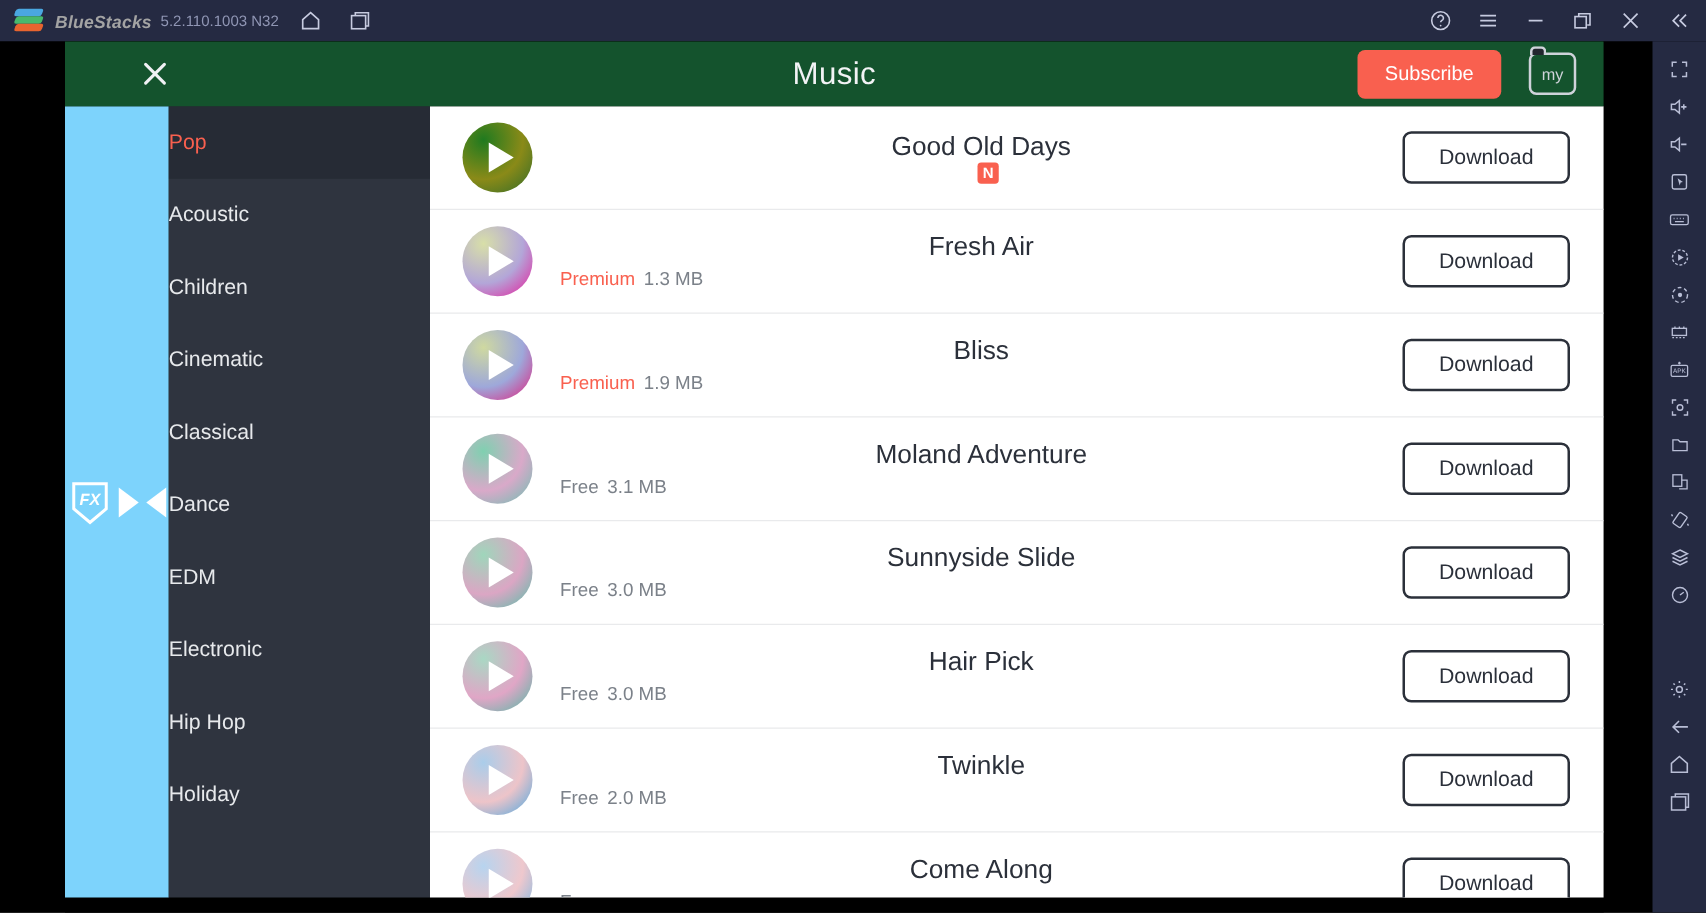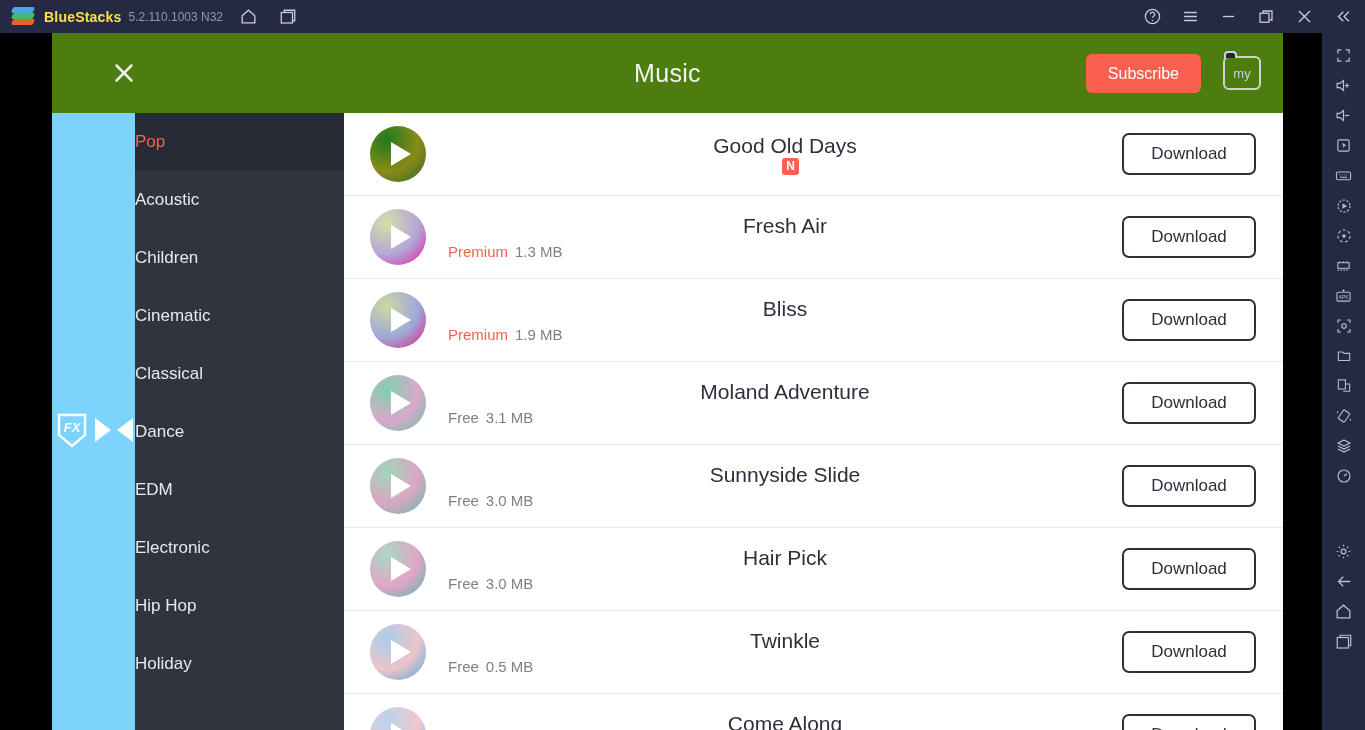--- a/index.html
+++ b/index.html
@@ -6,37 +6,37 @@
   body{width:1365px;height:730px;overflow:hidden;font-family:"Liberation Sans",sans-serif;}
   #app{position:relative;width:1365px;height:730px;background:#000;}
 
   
   .titlebar{position:absolute;left:0;top:0;width:1365px;height:33px;background:#252a42;display:flex;align-items:center;}
   .bs-logo{width:22px;height:20px;margin-left:12px;position:relative;}
   .bs-logo i{position:absolute;left:0;display:block;width:22px;height:6px;border-radius:2px;transform:skewX(-20deg);}
   .bs-logo i.a{top:0;background:#4aa7e0;}
   .bs-logo i.b{top:6px;background:#47b96d;}
   .bs-logo i.c{top:12px;background:#e8642f;}
-  .bs-name{color:#fde047;font-size:14px;font-weight:bold;margin-left:10px;letter-spacing:.2px;}
+  .bs-name{color:#a3a3a3;font-size:14px;font-weight:bold;margin-left:10px;letter-spacing:.2px;font-style:italic;}
   .bs-ver{color:#9096b4;font-size:12px;margin-left:7px;}
   .tb-ico{width:30px;height:30px;margin-left:10px;display:flex;align-items:center;justify-content:center;}
   .tb-right{margin-left:auto;display:flex;align-items:center;padding-right:6px;}
   .tb-right .tb-ico{margin-left:4px;width:34px;}
   svg{display:block;}
 
   
   .rail{position:absolute;right:0;top:33px;width:43px;height:697px;background:#252a42;
         display:flex;flex-direction:column;align-items:center;padding-top:8px;box-sizing:border-box;}
   .rail .r-ico{width:34px;height:29px;display:flex;align-items:center;justify-content:center;margin-bottom:1px;}
   .rail .gap{height:46px;}
 
   
   .screen{position:absolute;left:52px;top:33px;width:1231px;height:697px;background:#000;overflow:hidden;}
 
-  .appheader{position:relative;height:80px;background:#4d7c0f;display:flex;align-items:center;padding-left:40px;}
+  .appheader{position:relative;height:52px;background:#14532d;display:flex;align-items:center;padding-left:40px;}
   .close-x{width:64px;height:64px;display:flex;align-items:center;justify-content:center;}
   .apptitle{position:absolute;left:0;right:0;text-align:center;color:#f2f3f5;font-size:25px;letter-spacing:.3px;pointer-events:none;}
   .hdr-right{margin-left:auto;display:flex;align-items:center;padding-right:22px;z-index:2;}
   .subscribe{background:#f9604f;color:#fff;font-size:16px;border:none;border-radius:6px;
              padding:0 22px;height:39px;line-height:39px;cursor:pointer;font-family:inherit;}
   .myfolder{width:34px;height:30px;margin-left:22px;border:2px solid #cfd3da;border-radius:6px;
             position:relative;display:flex;align-items:center;justify-content:center;text-align:right;}
   .myfolder:before{content:"";position:absolute;top:-7px;left:-1px;width:13px;height:7px;
             border:2px solid #cfd3da;border-bottom:none;border-radius:4px 4px 0 0;box-sizing:border-box;background:#22262e;}
   .myfolder span{color:#cfd3da;font-size:13px;line-height:1;}
@@ -413,21 +413,21 @@
             <button class="dlbtn">Download</button>
           </div>
           <div class="row">
             <div class="thumb" style="background: radial-gradient(circle at 30% 25%, rgb(170, 205, 234) 0%, rgb(237, 196, 201) 55%, rgb(73, 167, 224) 100%);">
               <div class="tri"></div>
             </div>
             <div class="meta">
               <div class="tline">
                 <div class="title">Twinkle</div>
               </div>
-              <div class="sub"><span class="tier">Free</span><span>0.5 MB</span></div>
+              <div class="sub"><span class="tier">Free</span><span>2.0 MB</span></div>
             </div>
             <button class="dlbtn">Download</button>
           </div>
           <div class="row">
             <div class="thumb" style="background: radial-gradient(circle at 30% 25%, rgb(183, 212, 239) 0%, rgb(239, 200, 205) 55%, rgb(111, 182, 230) 100%);">
               <div class="tri"></div>
             </div>
             <div class="meta">
               <div class="tline">
                 <div class="title">Come Along</div>

